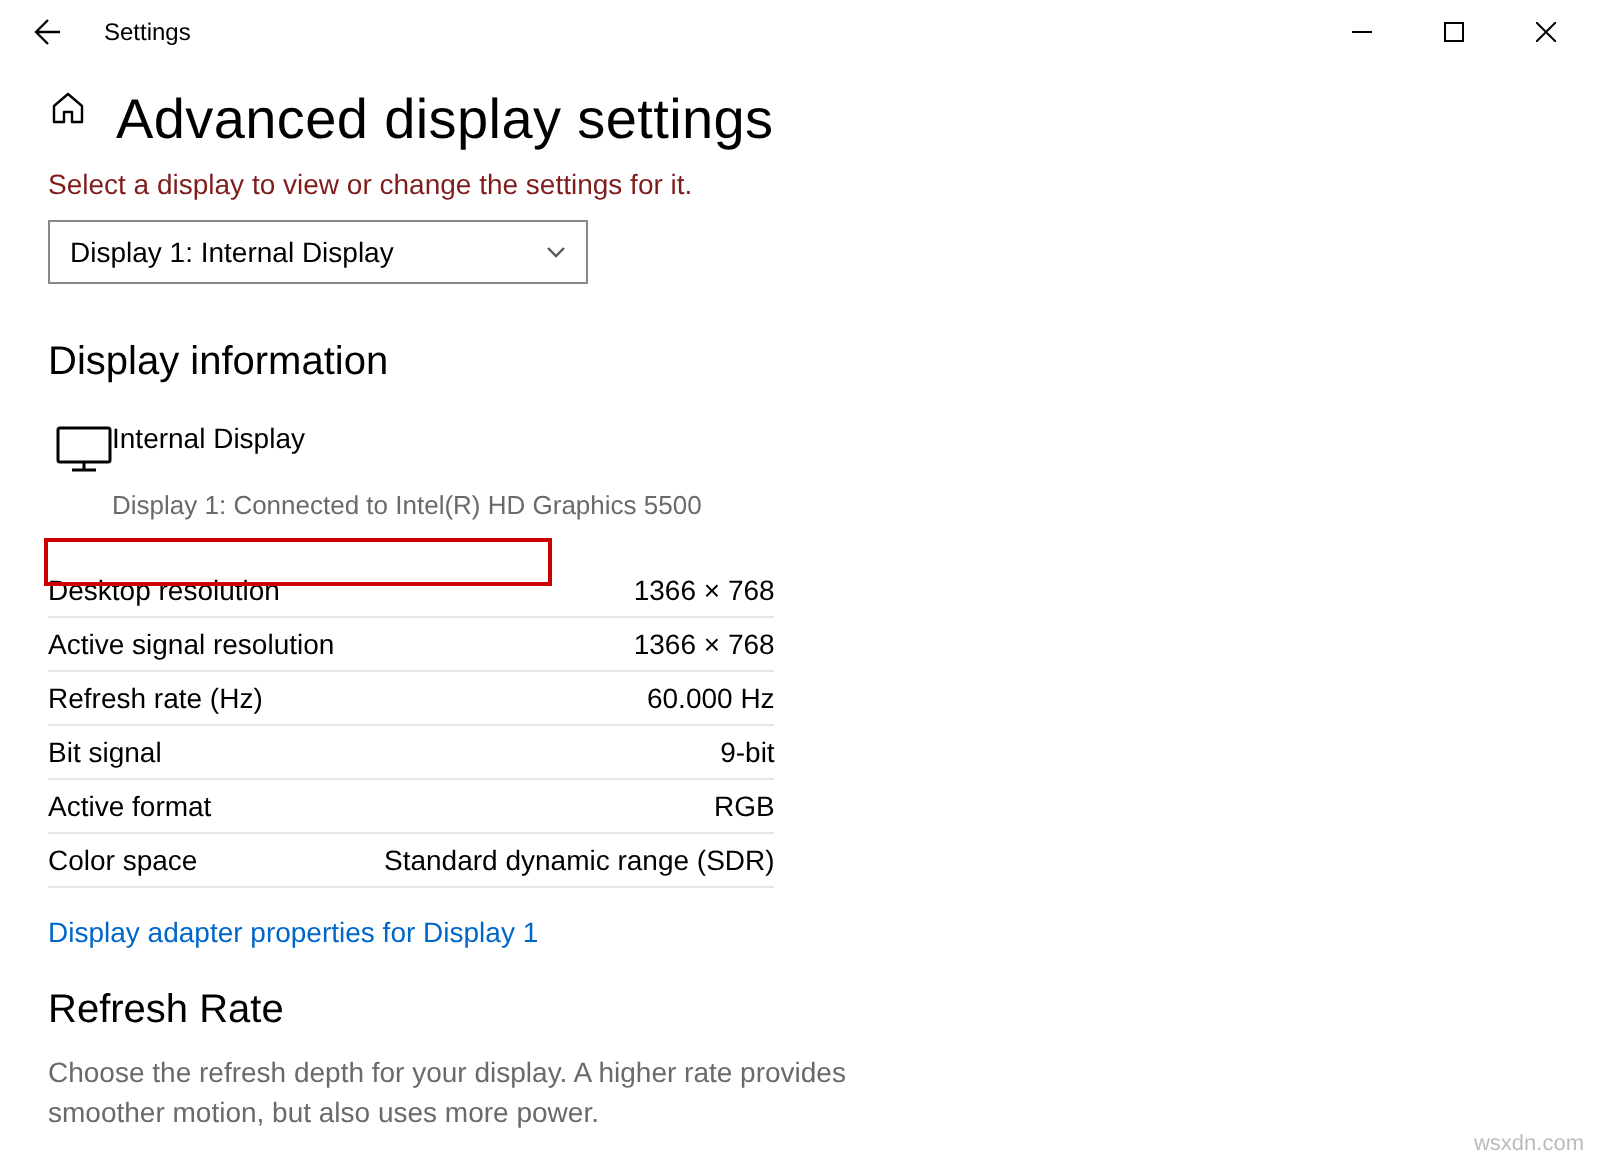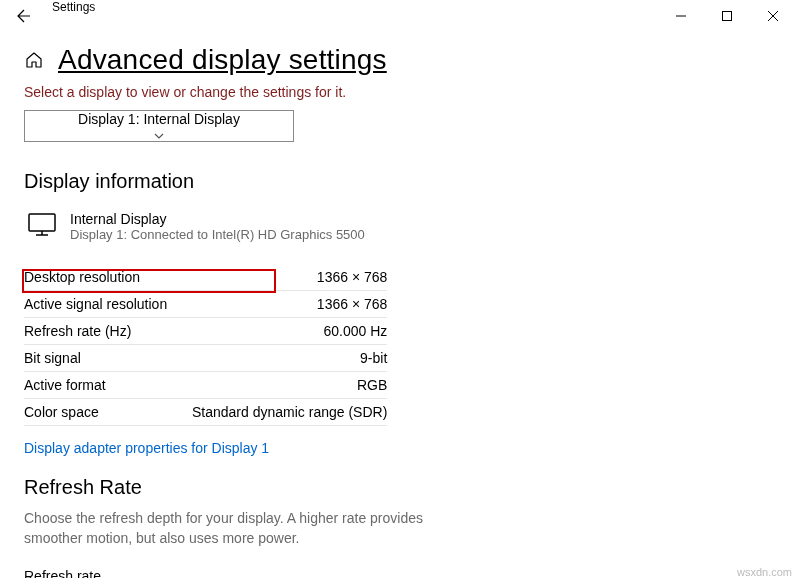--- a/index.html
+++ b/index.html
@@ -9,21 +9,21 @@
       color: #000;
       background: #fff;
       width: 800px;
       height: 578px;
       overflow: hidden;
       position: relative;
     }
     .titlebar {
       height: 32px;
       display: flex;
-      align-items: flex-start;
+      align-items: center;
       padding: 0 4px;
     }
     .titlebar .back {
       width: 40px;
       height: 32px;
       display: flex;
       align-items: center;
       justify-content: center;
       cursor: pointer;
     }
@@ -41,24 +41,22 @@
       display: flex;
       align-items: center;
       justify-content: center;
       cursor: pointer;
     }
     .content {
       padding: 12px 24px 0 24px;
     }
     .page-header {
       display: flex;
-      align-items: center;
       gap: 14px;
       margin-bottom: 8px;
-      text-decoration: underline;
     }
     .home-icon {
       width: 20px;
       height: 20px;
       display: flex;
       align-items: center;
       justify-content: center;
       cursor: pointer;
     }
     h1 {
@@ -74,42 +72,40 @@
     .dropdown {
       width: 270px;
       height: 32px;
       border: 1px solid #888;
       display: flex;
       align-items: center;
       justify-content: space-between;
       padding: 0 10px;
       cursor: pointer;
       margin-bottom: 28px;
-      flex-direction: column;
     }
     .dropdown .chev { font-size: 10px; color: #555; }
     h2 {
       font-weight: 400;
       font-size: 20px;
       margin-bottom: 18px;
     }
     .display-block {
       display: flex;
       align-items: flex-start;
-      gap: 14px;
       margin-bottom: 18px;
       padding-left: 4px;
     }
     .monitor-icon {
       width: 28px;
       height: 24px;
       margin-top: 2px;
     }
     .display-name { font-size: 14px; }
-    .display-sub { font-size: 13px; color: #6a6a6a; margin-top: 0; }
+    .display-sub { font-size: 13px; color: #6a6a6a; margin-top: 18px; }
     .info-table {
       border-collapse: collapse;
       margin-bottom: 8px;
       margin-top: 22px;
     }
     .info-table td {
       padding: 5px 0;
       font-size: 14px;
       vertical-align: middle;
     }

